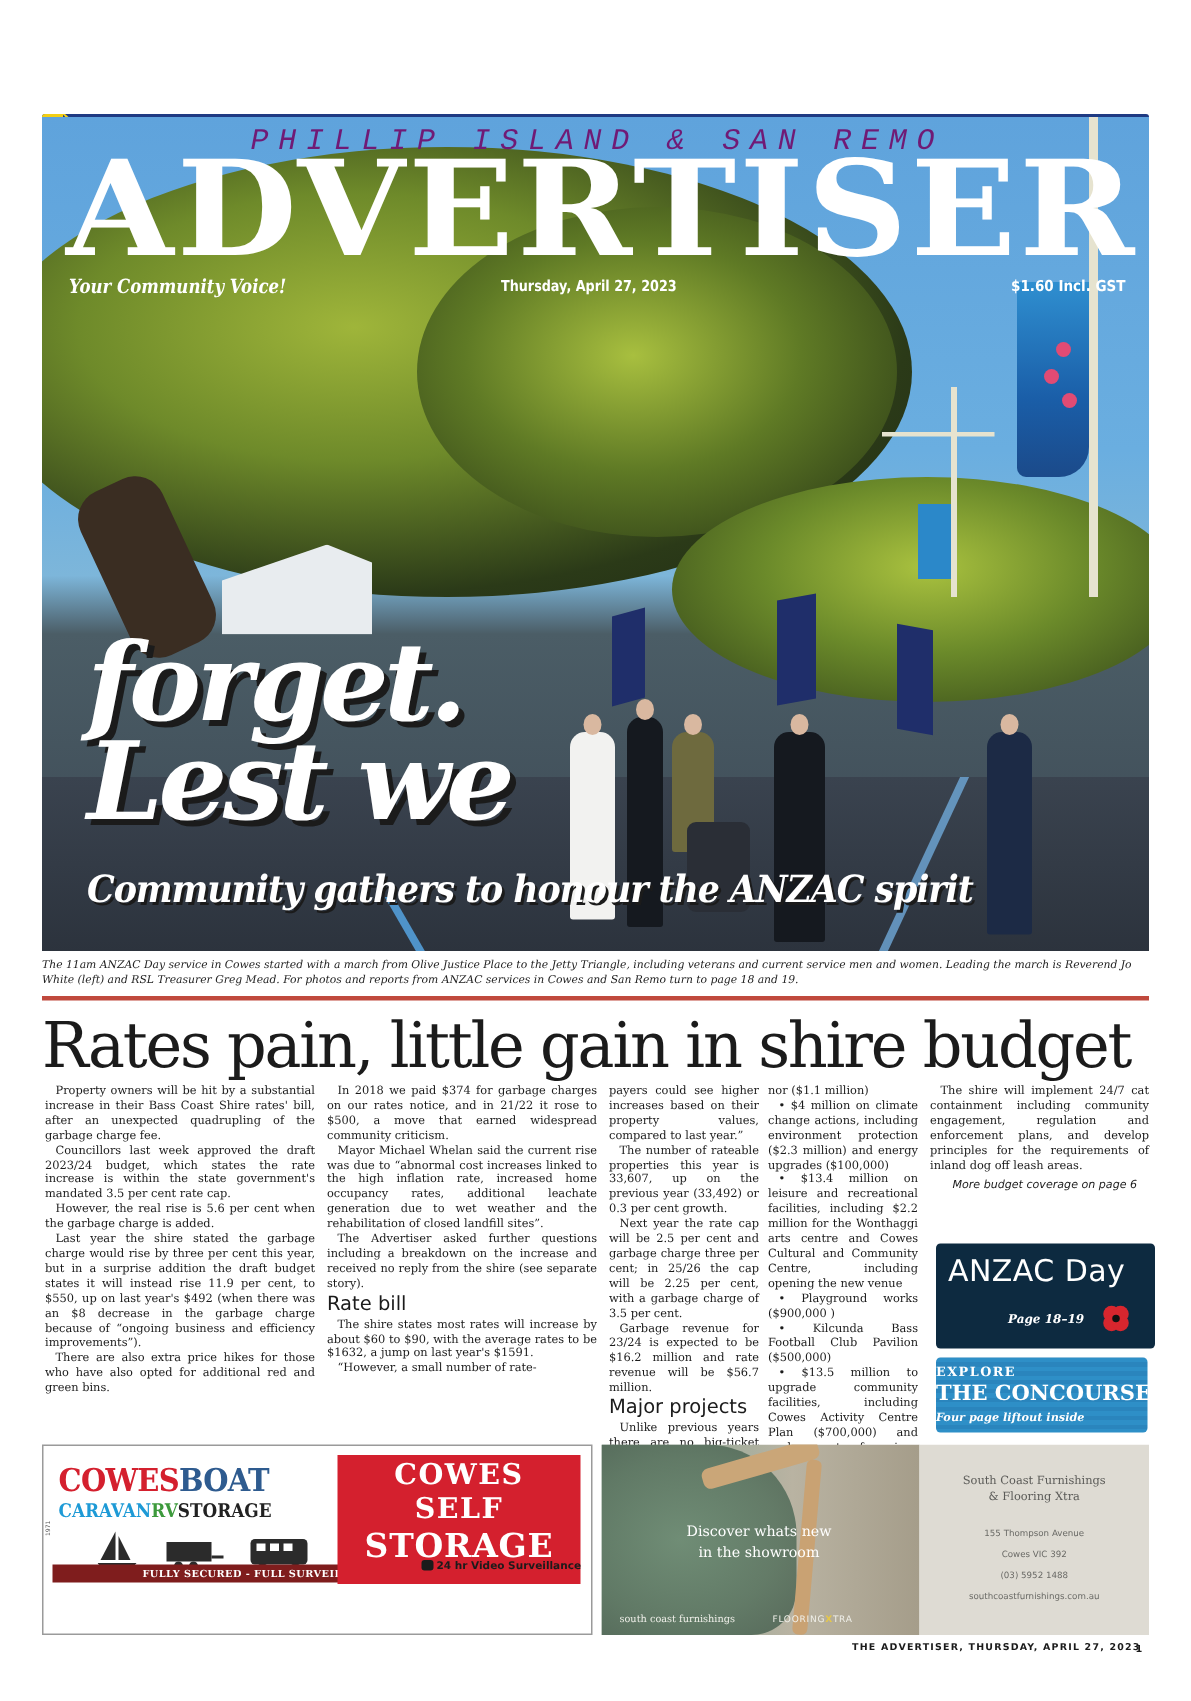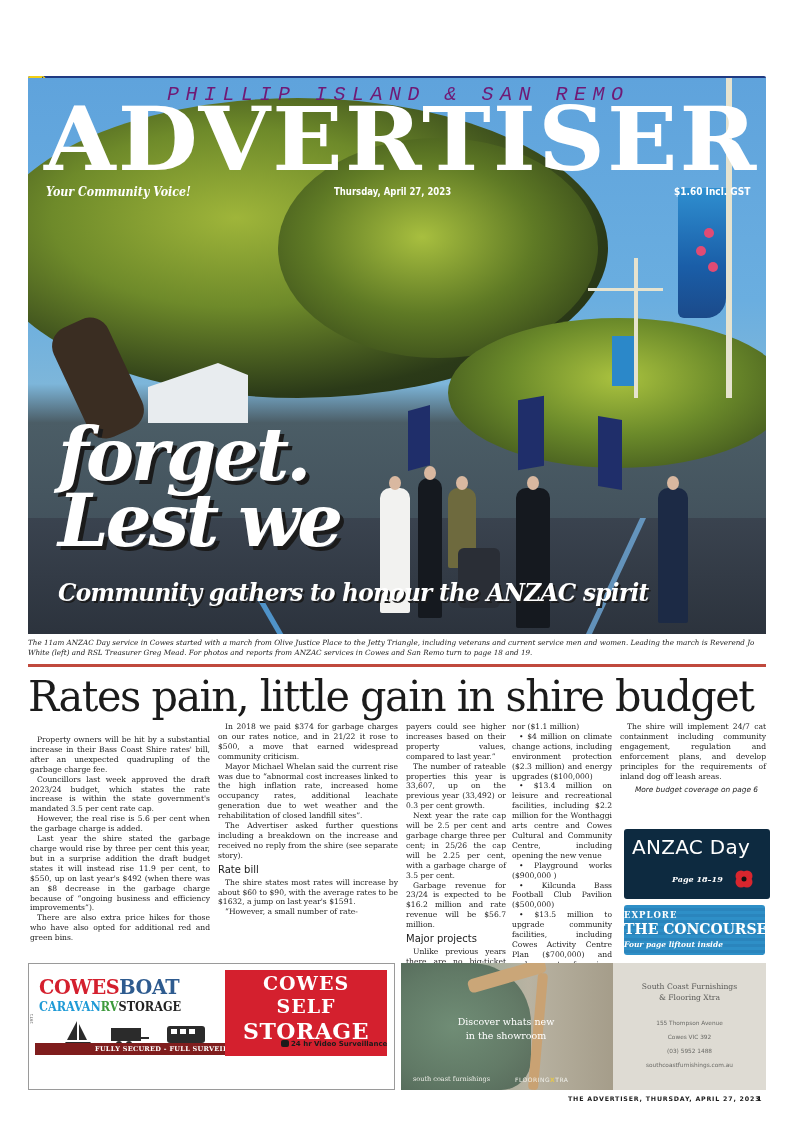--- a/index.html
+++ b/index.html
@@ -54,22 +54,22 @@
   .caption { position: absolute; left: 28px; top: 638px; width: 738px; font-family: "DejaVu Serif", serif; font-style: italic; font-size: 7.2px; line-height: 10px; color: #222; }
   .red-rule { position: absolute; left: 28px; top: 664px; width: 738px; height: 3px; background: #c0493d; }
 
   
   .main-head { position: absolute; left: 28px; top: 672px; width: 740px; font-family: "DejaVu Serif", serif; font-size: 42px; line-height: 50px; color: #1b1b1b; letter-spacing: -1.5px; white-space: nowrap; transform: scaleX(0.985); transform-origin: left top; }
 
   
   .article { position: absolute; top: 722px; font-family: "DejaVu Serif", serif; font-size: 7.6px; line-height: 9.9px; color: #1b1b1b; text-align: justify; }
   .article p { text-indent: 7px; }
   .article p.noindent { text-indent: 0; }
-  .article .subhead { font-family: "DejaVu Sans", sans-serif; font-size: 10px; margin: 4px 0 3px; text-indent: 0; }
-  .col1 { left: 30px; width: 180px; margin-top: 13px; }
+  .article .subhead { font-family: "DejaVu Sans", sans-serif; font-size: 13px; margin: 4px 0 3px; text-indent: 0; }
+  .col1 { left: 30px; width: 180px; }
   .col2 { left: 218px; width: 180px; }
   .col3 { left: 406px; width: 206px; }
   .col4 { left: 620px; width: 146px; }
   .col3 .c3a { position: absolute; left: 0; top: 0; width: 100px; }
   .col3 .c3b { position: absolute; left: 106px; top: 0; width: 100px; }
   .more-coverage { font-family: "DejaVu Sans", sans-serif; font-style: italic; font-size: 7.4px; text-align: center; margin-top: 4px; text-indent: 0; }
 
   
   .anzac-box { position: absolute; left: 624px; top: 829px; width: 146px; height: 70px; background: #0d2a40; border-radius: 3px; color: #ffffff; text-decoration: underline; }
   .anzac-box .anzac-title { position: absolute; left: 8px; top: 6px; font-family: "DejaVu Sans", sans-serif; font-size: 20px; letter-spacing: 0.3px; white-space: nowrap; }

